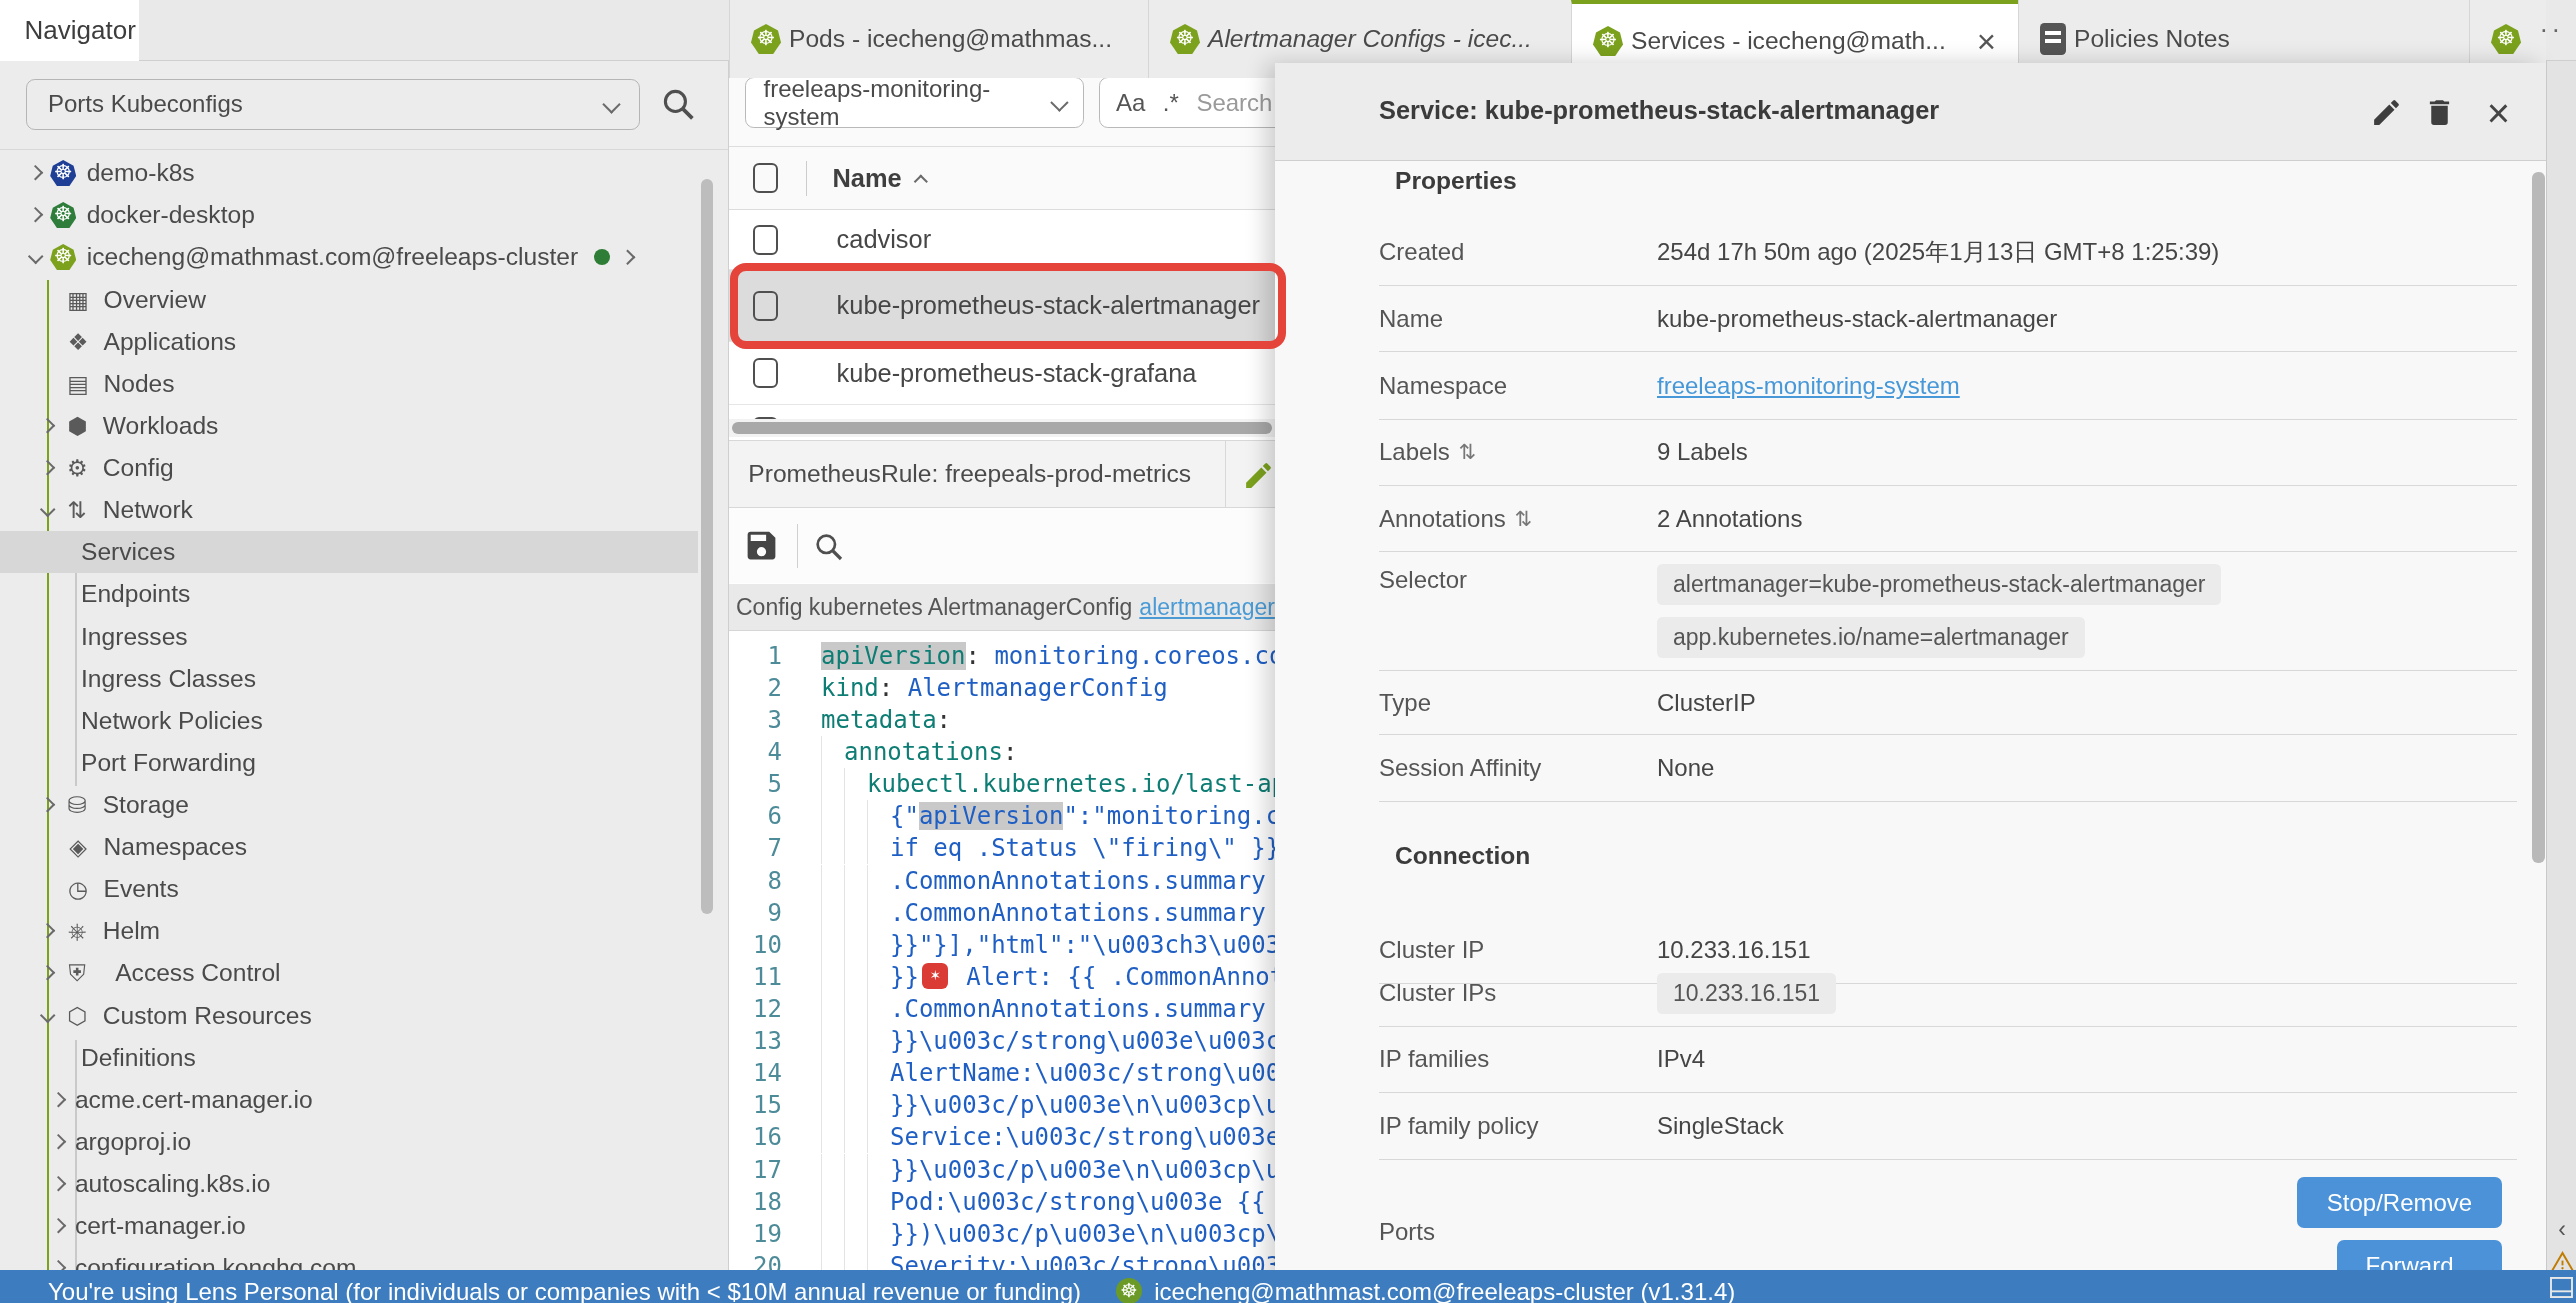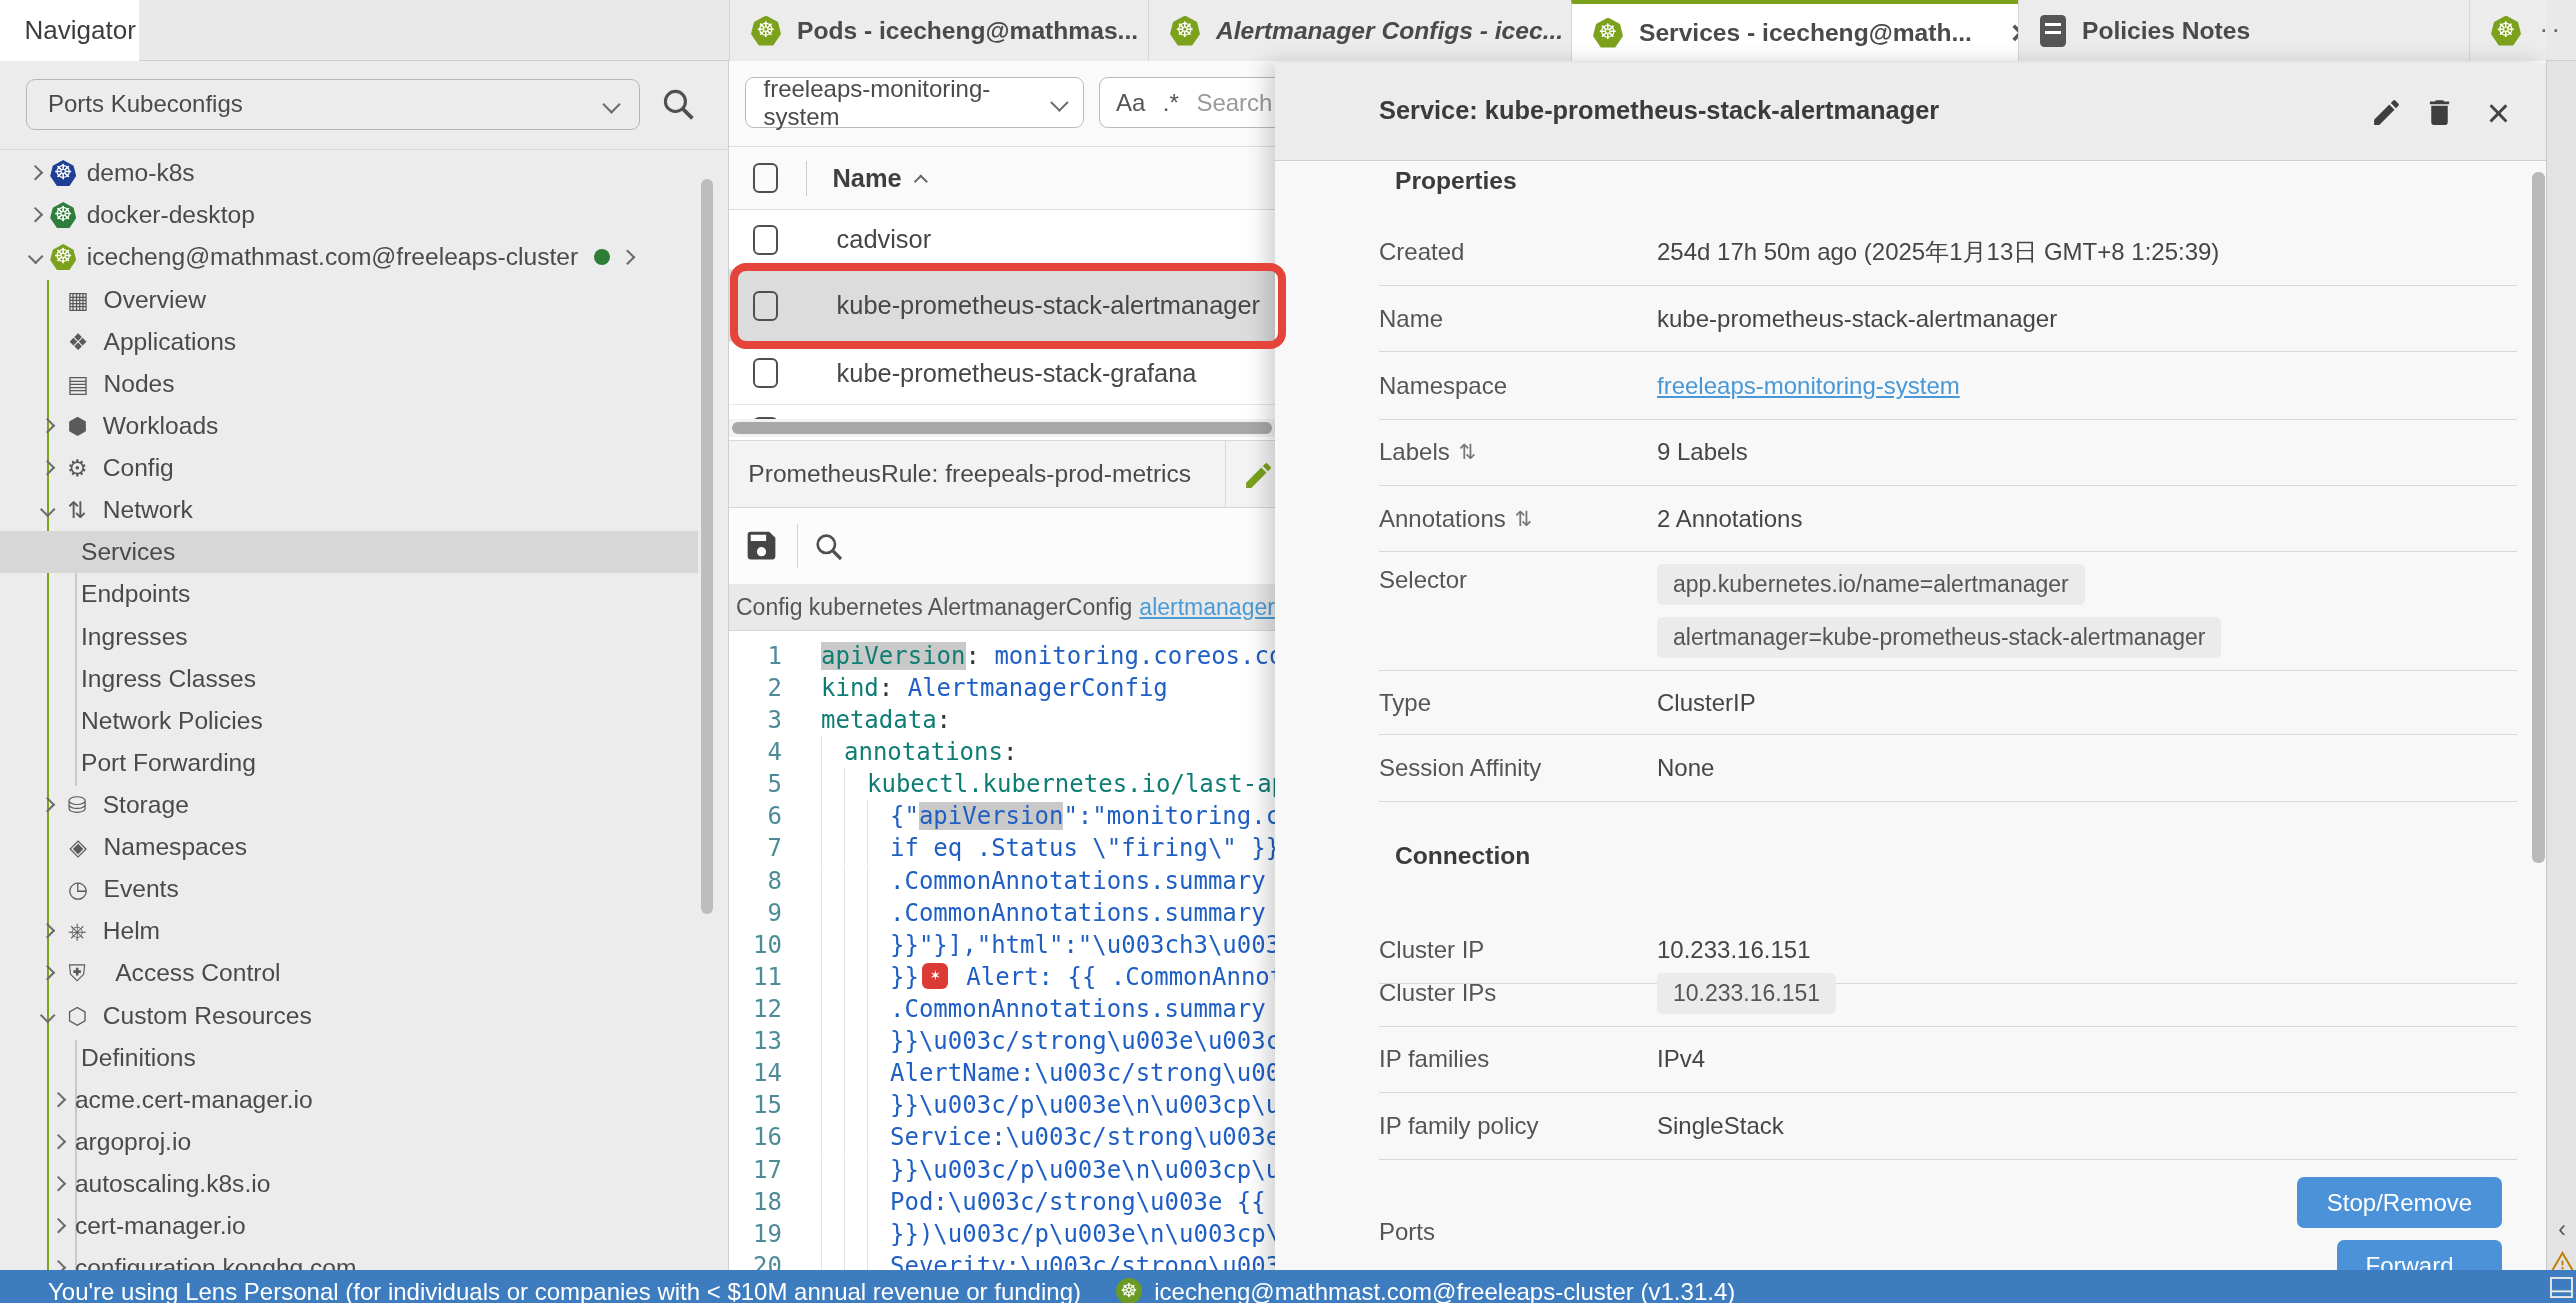--- a/index.html
+++ b/index.html
@@ -4,21 +4,21 @@
 <style>
   * { margin:0; padding:0; box-sizing:border-box; }
   html,body { width:2576px; height:1304px; overflow:hidden;
     font-family:"Liberation Sans","DejaVu Sans",sans-serif; color:#4a4a4a; background:#ececec; }
   .abs { position:absolute; }
   #stage { position:relative; width:2576px; height:1304px; background:#ececec; }
 
   
   #tabbar { left:0; top:0; width:2576px; height:61px; background:#e9e9e9; border-bottom:0.9px solid #cfcfcf; z-index:5; }
   #nav-tab { left:0; top:0; width:139px; height:61px; background:#fff; display:flex; align-items:center; padding-left:24.6px; font-size:26px; color:#3d3d3d; }
-  .tab { top:0; height:61px; display:flex; align-items:center; gap:16px; padding:0 21px; background:#ececec; border-left:0.9px solid #d6d6d6; font-size:24.6px; color:#4a4a4a; overflow:hidden; white-space:nowrap;font-weight:bold; }
+  .tab { top:0; height:78px; display:flex; align-items:center; gap:8px; padding:0 21px; background:#ececec; border-left:0.9px solid #d6d6d6; font-size:24.6px; color:#4a4a4a; overflow:hidden; white-space:nowrap; }
   .tab.active { background:#fff; border-top:4.4px solid #7ba11d; }
   .tab.italic .tlabel { font-style:italic; }
   .tab .close { margin-left:23px; font-size:33px; color:#555; line-height:1; }
   #tab-dots { right:12.3px; top:14px; font-size:26px; color:#666; letter-spacing:3.5px; z-index:6; }
 
   .k8icon { display:inline-block; width:30px; height:30px; position:relative; flex:0 0 auto;
     clip-path:polygon(50% 0%,90% 22%,100% 62%,74% 100%,26% 100%,0% 62%,10% 22%); }
   .k8icon::after { content:"☸"; position:absolute; left:50%; top:50%; transform:translate(-50%,-54%); color:#fff; font-size:21px; }
   .docicon { display:inline-block; width:26px; height:32px; background:#555; border-radius:4.4px; position:relative; flex:0 0 auto; }
   .docicon::before { content:""; position:absolute; left:5.3px; top:8px; width:16px; height:3.5px; background:#fff; box-shadow:0 8px 0 #fff; }
@@ -413,22 +413,22 @@
             <span>Annotations</span>
             <span class="sorticon">⇅</span>
           </span>
           <span class="dvalue">2 Annotations</span>
         </div>
         <div class="abs drow" style="top: 489px; height: 119px;">
           <span class="dlabel" style="align-self: flex-start; margin-top: 14px;">
             <span>Selector</span>
           </span>
           <span style="display: flex; flex-direction: column; gap: 12.3px; align-items: flex-start;">
+            <span class="badge">alertmanager=kube-prometheus-stack-alertmanager</span>
             <span class="badge">app.kubernetes.io/name=alertmanager</span>
-            <span class="badge">alertmanager=kube-prometheus-stack-alertmanager</span>
           </span>
         </div>
         <div class="abs drow" style="top: 608px; height: 64px;">
           <span class="dlabel">
             <span>Type</span>
           </span>
           <span class="dvalue">ClusterIP</span>
         </div>
         <div class="abs drow" style="top: 672px; height: 67px;">
           <span class="dlabel">

